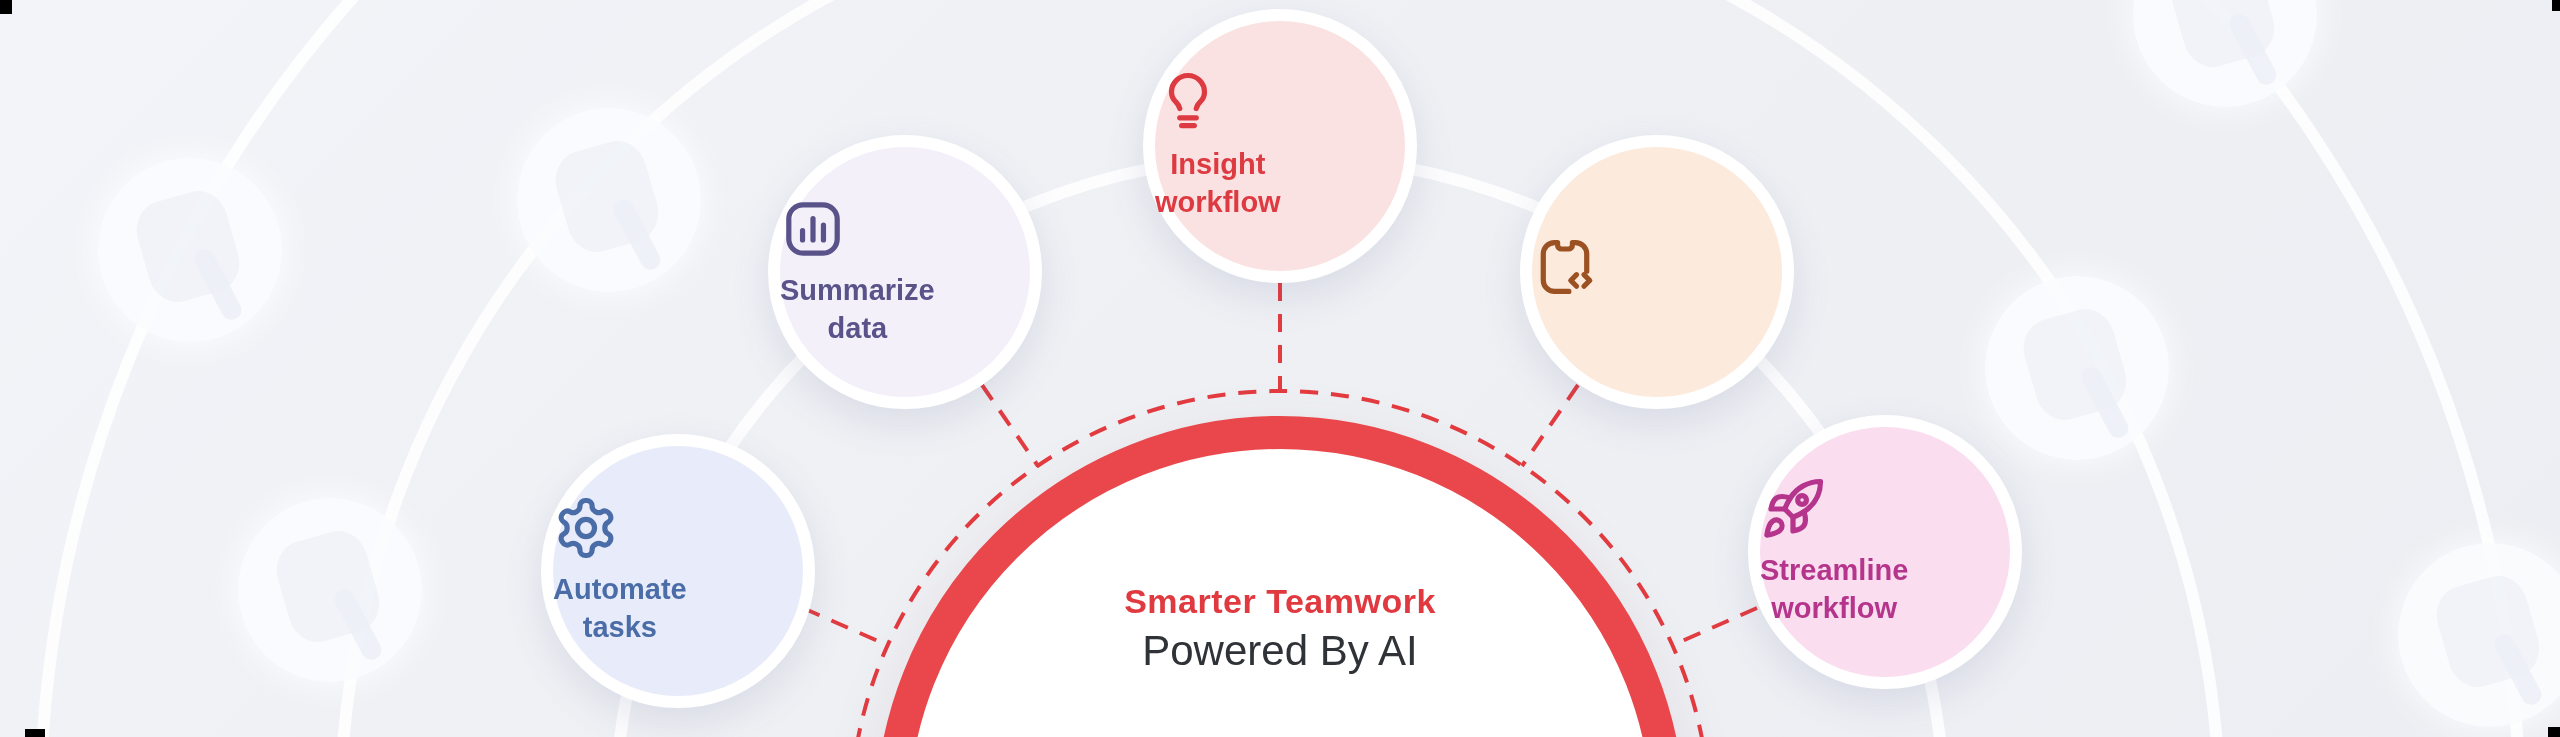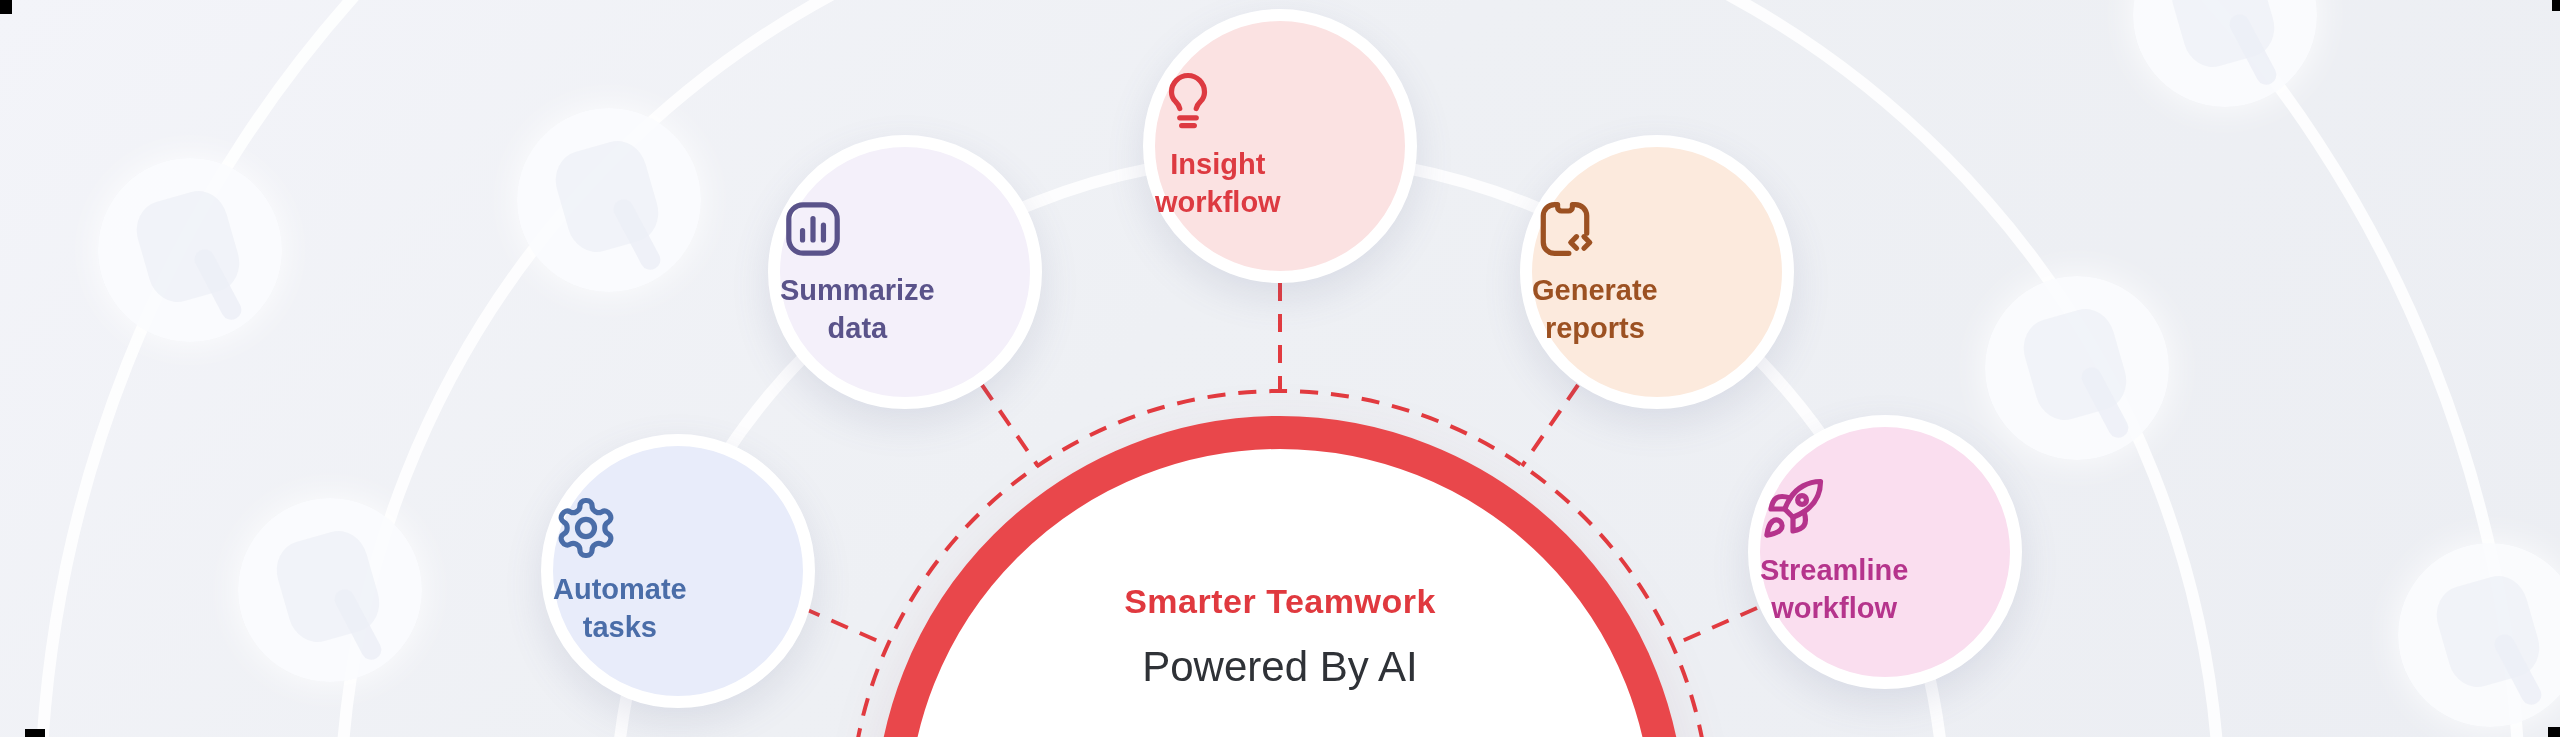--- a/index.html
+++ b/index.html
@@ -26,21 +26,21 @@
   
   .dash{fill:none;stroke:var(--connector,#e23b40);stroke-width:4;stroke-dasharray:18 13;}
 
   
   .hub{position:absolute;left:875px;top:416px;width:810px;height:810px;border-radius:50%;
     background:#ffffff;border:33px solid var(--ring,#e9474b);
     box-shadow:0 18px 60px rgba(150,60,70,0.10);}
   .hub-content{position:absolute;left:0;right:0;top:0;text-align:center;}
   .hub-title{margin:132px 0 0 0;font-size:34px;font-weight:700;letter-spacing:.5px;
     color:var(--title,#e0393f);line-height:1.2;}
-  .hub-sub{margin:20px 0 0 0;font-size:42px;font-weight:500;color:var(--subtitle,#2f3237);line-height:1.2;}
+  .hub-sub{margin:4px 0 0 0;font-size:42px;font-weight:500;color:var(--subtitle,#2f3237);line-height:1.2;}
 
   
   .sat{position:absolute;width:274px;height:274px;border-radius:50%;
     border:12px solid #ffffff;background:var(--bg,#fff);
     display:flex;flex-direction:column;align-items:flex-start;justify-content:center;
     box-shadow:0 14px 38px rgba(90,100,140,0.14);}
   .sat .icn{width:66px;height:66px;color:var(--fg,#333);margin-bottom:10px;flex:none;}
   .sat .icn svg{width:100%;height:100%;display:block;}
   .sat .lbl{color:var(--fg,#333);font-size:29px;font-weight:700;line-height:1.3;text-align:center;}
   .sat-automate  {left:541px; top:434px;}
@@ -134,24 +134,20 @@
   </div>
 
   <div class="sat sat-generate" style="--bg: #fceadd; --fg: #9c5122;">
     <span class="icn">
       <svg viewBox="0 0 24 24" fill="none" stroke="currentColor" stroke-width="1.9" stroke-linecap="round" stroke-linejoin="round">
         <path d="M13.4 20.9H8.2a4.1 4.1 0 0 1-4.1-4.1V7.2a4.1 4.1 0 0 1 4.1-4.1h1.1v.9a1.45 1.45 0 0 0 1.45 1.45h2.5a1.45 1.45 0 0 0 1.45-1.45v-.9h1.1a4.1 4.1 0 0 1 4.1 4.1v6.3"></path>
         <path d="M16.2 14.8l-2.1 2.1 2.1 2.1"></path>
         <path d="M18.9 14.8l2.1 2.1-2.1 2.1"></path>
       </svg>
     </span>
-    <div class="lbl">
-      <div>Generate</div>
-      <div>reports</div>
-    </div>
   </div>
 
   <div class="sat sat-streamline" style="--bg: #fadeef; --fg: #b5348c;">
     <span class="icn">
       <svg viewBox="0 0 24 24" fill="none" stroke="currentColor" stroke-width="1.9" stroke-linecap="round" stroke-linejoin="round">
         <path d="M4.5 16.5c-1.5 1.26-2 5-2 5s3.74-.5 5-2c.71-.84.7-2.13-.09-2.91a2.18 2.18 0 0 0-2.91-.09z"></path>
         <path d="m12 15-3-3a22 22 0 0 1 2-3.95A12.88 12.88 0 0 1 22 2c0 2.72-.78 7.5-6 11a22.35 22.35 0 0 1-4 2z"></path>
         <path d="M9 12H4s.55-3.03 2-4c1.62-1.08 5 0 5 0"></path>
         <path d="M12 15v5s3.03-.55 4-2c1.08-1.62 0-5 0-5"></path>
         <circle cx="15.3" cy="8.7" r="1.6"></circle>

